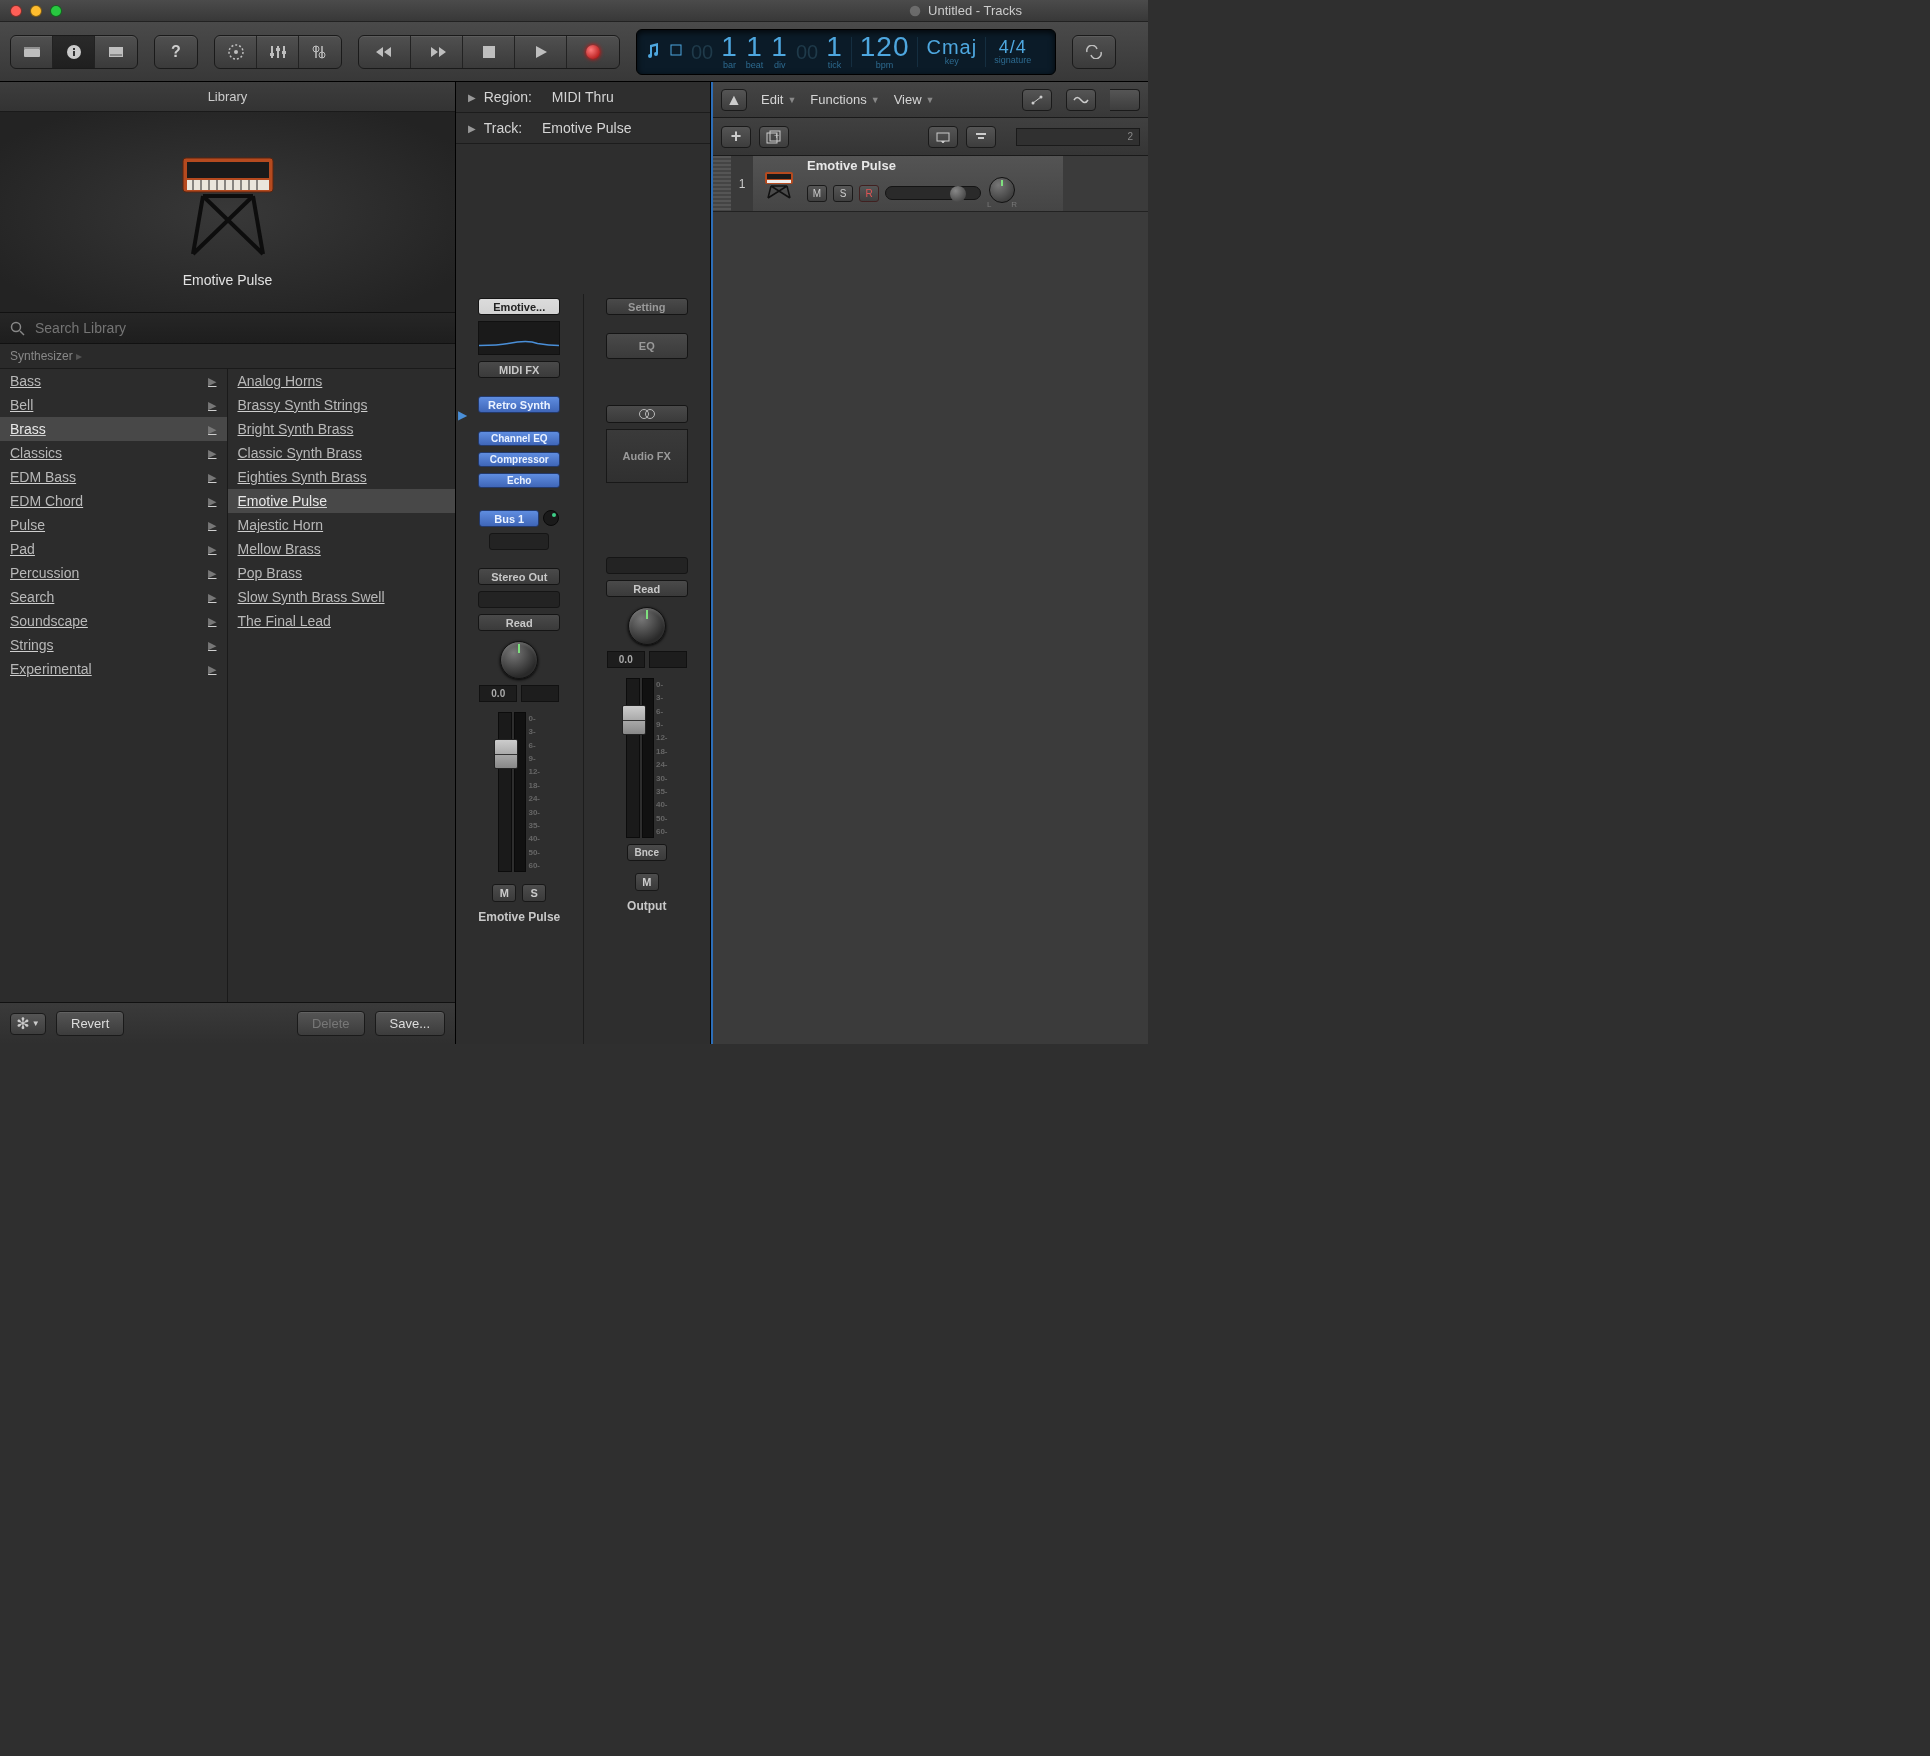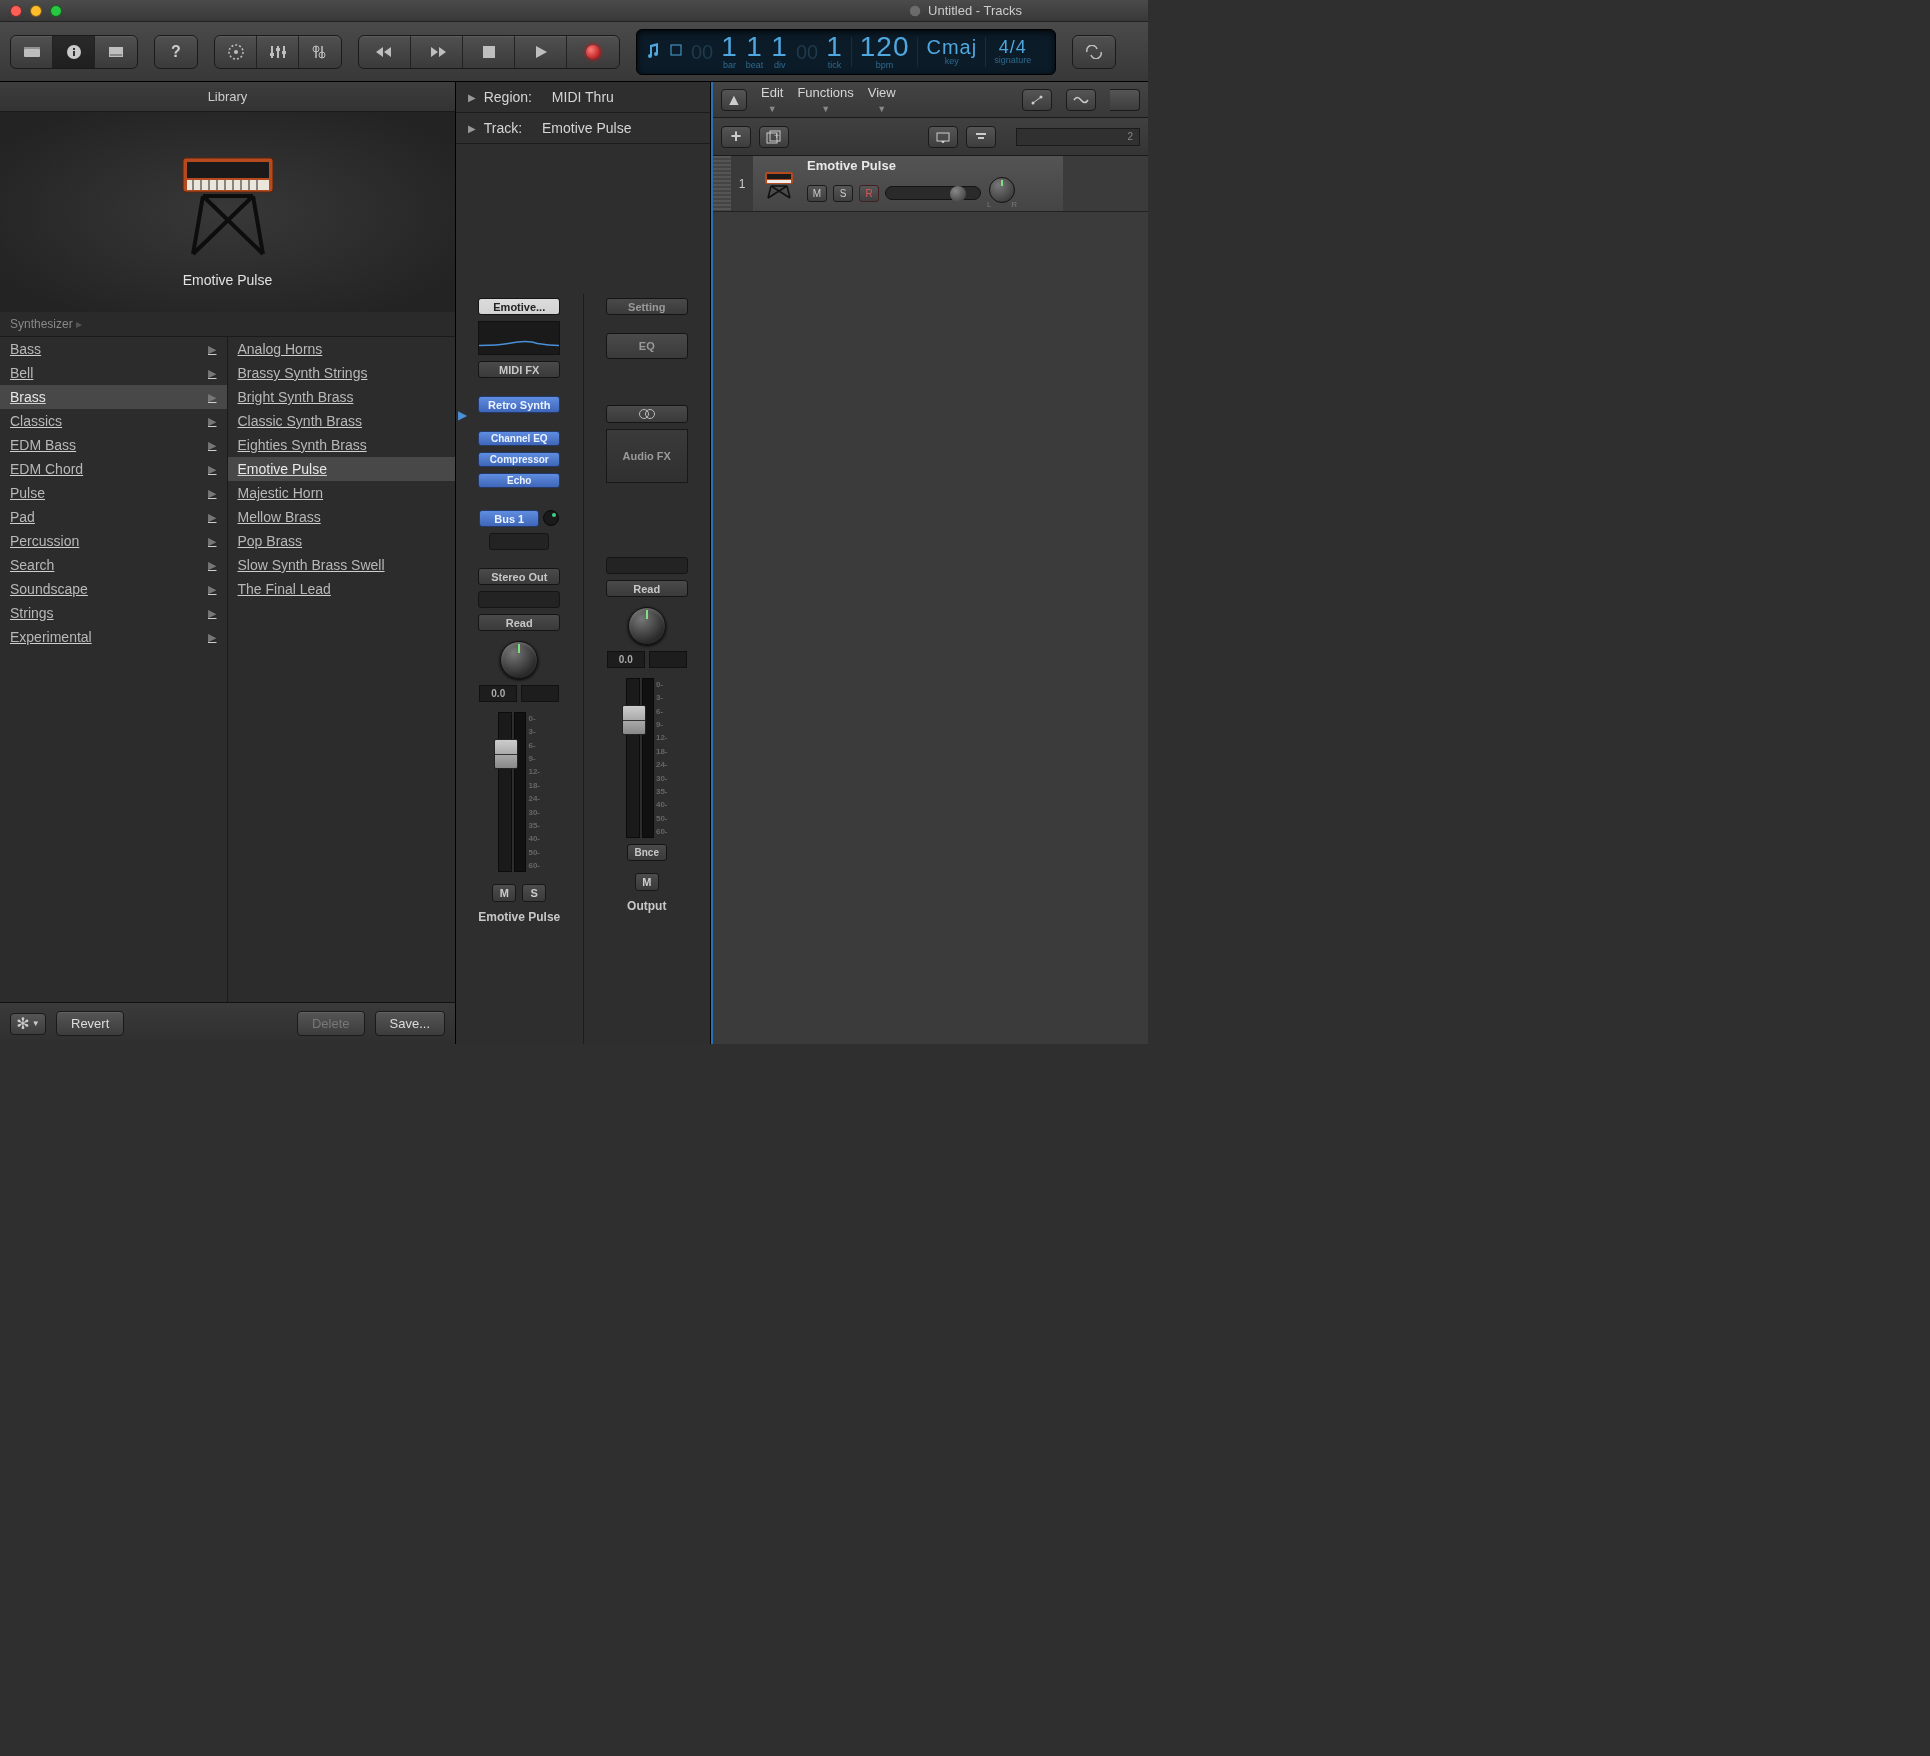--- a/index.html
+++ b/index.html
@@ -96,21 +96,21 @@
   .fader-cap:before{content:"";position:absolute;left:0;right:0;top:50%;height:1px;background:#333;}
   .meter{width:12px;height:160px;background:#111;border:1px solid #0a0a0a;}
   .scale{height:160px;display:flex;flex-direction:column;justify-content:space-between;font-size:8px;color:#666;padding:2px 0;}
   .ms-row{display:flex;gap:6px;margin-top:6px;}
   .ms-btn{width:24px;height:18px;font-size:11px;background:linear-gradient(#4d4d4d,#3a3a3a);border:1px solid #181818;border-radius:3px;display:flex;align-items:center;justify-content:center;color:#ccc;cursor:pointer;}
   .strip-name{font-size:12px;color:#c8c8c8;margin-top:2px;}
 
   
   .tracks{flex:1;display:flex;flex-direction:column;background:#3b3b3b;border-left:2px solid #2d6eb8;}
   .tracks-toolbar{display:flex;align-items:center;height:36px;padding:0 8px;gap:14px;background:linear-gradient(#444,#383838);border-bottom:1px solid #1a1a1a;}
-  .menu-btn{display:flex;align-items:center;gap:4px;font-size:13px;color:#d5d5d5;cursor:pointer;flex-direction:column;}
+  .menu-btn{display:flex;align-items:center;gap:4px;font-size:13px;color:#d5d5d5;cursor:pointer;}
   .menu-btn .mchev{font-size:9px;color:#888;}
   .icon-btn{width:30px;height:22px;background:linear-gradient(#555,#3d3d3d);border:1px solid #1a1a1a;border-radius:4px;display:flex;align-items:center;justify-content:center;color:#ccc;cursor:pointer;}
   .tracks-header{display:flex;align-items:center;height:38px;background:linear-gradient(#404040,#353535);border-bottom:1px solid #1a1a1a;padding:0 8px;gap:8px;}
   .ruler{flex:1;height:18px;background:#303030;border:1px solid #1a1a1a;margin-left:12px;position:relative;font-size:10px;color:#888;}
   .track-row{display:flex;height:56px;background:#4a4a4a;border-bottom:1px solid #222;}
   .track-grab{width:18px;background:repeating-linear-gradient(#555 0 2px,#444 2px 4px);}
   .track-num{width:22px;display:flex;align-items:center;justify-content:center;font-size:12px;color:#ccc;background:#3a3a3a;}
   .track-head{flex:0 0 310px;display:flex;align-items:center;gap:10px;padding:4px 8px;background:linear-gradient(#545454,#454545);}
   .track-icon{width:36px;height:36px;display:flex;align-items:center;justify-content:center;}
   .track-body{flex:1;display:flex;flex-direction:column;gap:4px;}
@@ -300,20 +300,27 @@
             <line x1="62" y1="44" x2="62" y2="54"></line>
             <line x1="70" y1="44" x2="70" y2="54"></line>
             <line x1="78" y1="44" x2="78" y2="54"></line>
             <line x1="86" y1="44" x2="86" y2="54"></line>
             <line x1="94" y1="44" x2="94" y2="54"></line>
         </g>
         <path d="M40 60 L90 60 M40 60 L30 118 M90 60 L100 118 M40 60 L100 118 M90 60 L30 118" stroke="#0d0d0d" stroke-width="4" fill="none"></path>
       </svg>
       <div class="lib-preview-label">Emotive Pulse</div>
     </div>
+    <div class="search">
+      <svg width="15" height="15" viewBox="0 0 15 15">
+          <circle cx="6" cy="6" r="4.5" fill="none" stroke="#888" stroke-width="1.5"></circle>
+          <line x1="10" y1="10" x2="14" y2="14" stroke="#888" stroke-width="1.5"></line>
+        </svg>
+      <input type="text" placeholder="Search Library" style="">
+    </div>
     <div class="crumb"><span>Synthesizer</span> <span style="color:#555">▸</span></div>
     <div class="browser">
       <div class="browser-col" id="col1">
           <div class="browse-item">
             <span>Bass</span>
             <span class="chev">▶</span>
           </div>
           <div class="browse-item">
             <span>Bell</span>
             <span class="chev">▶</span>

